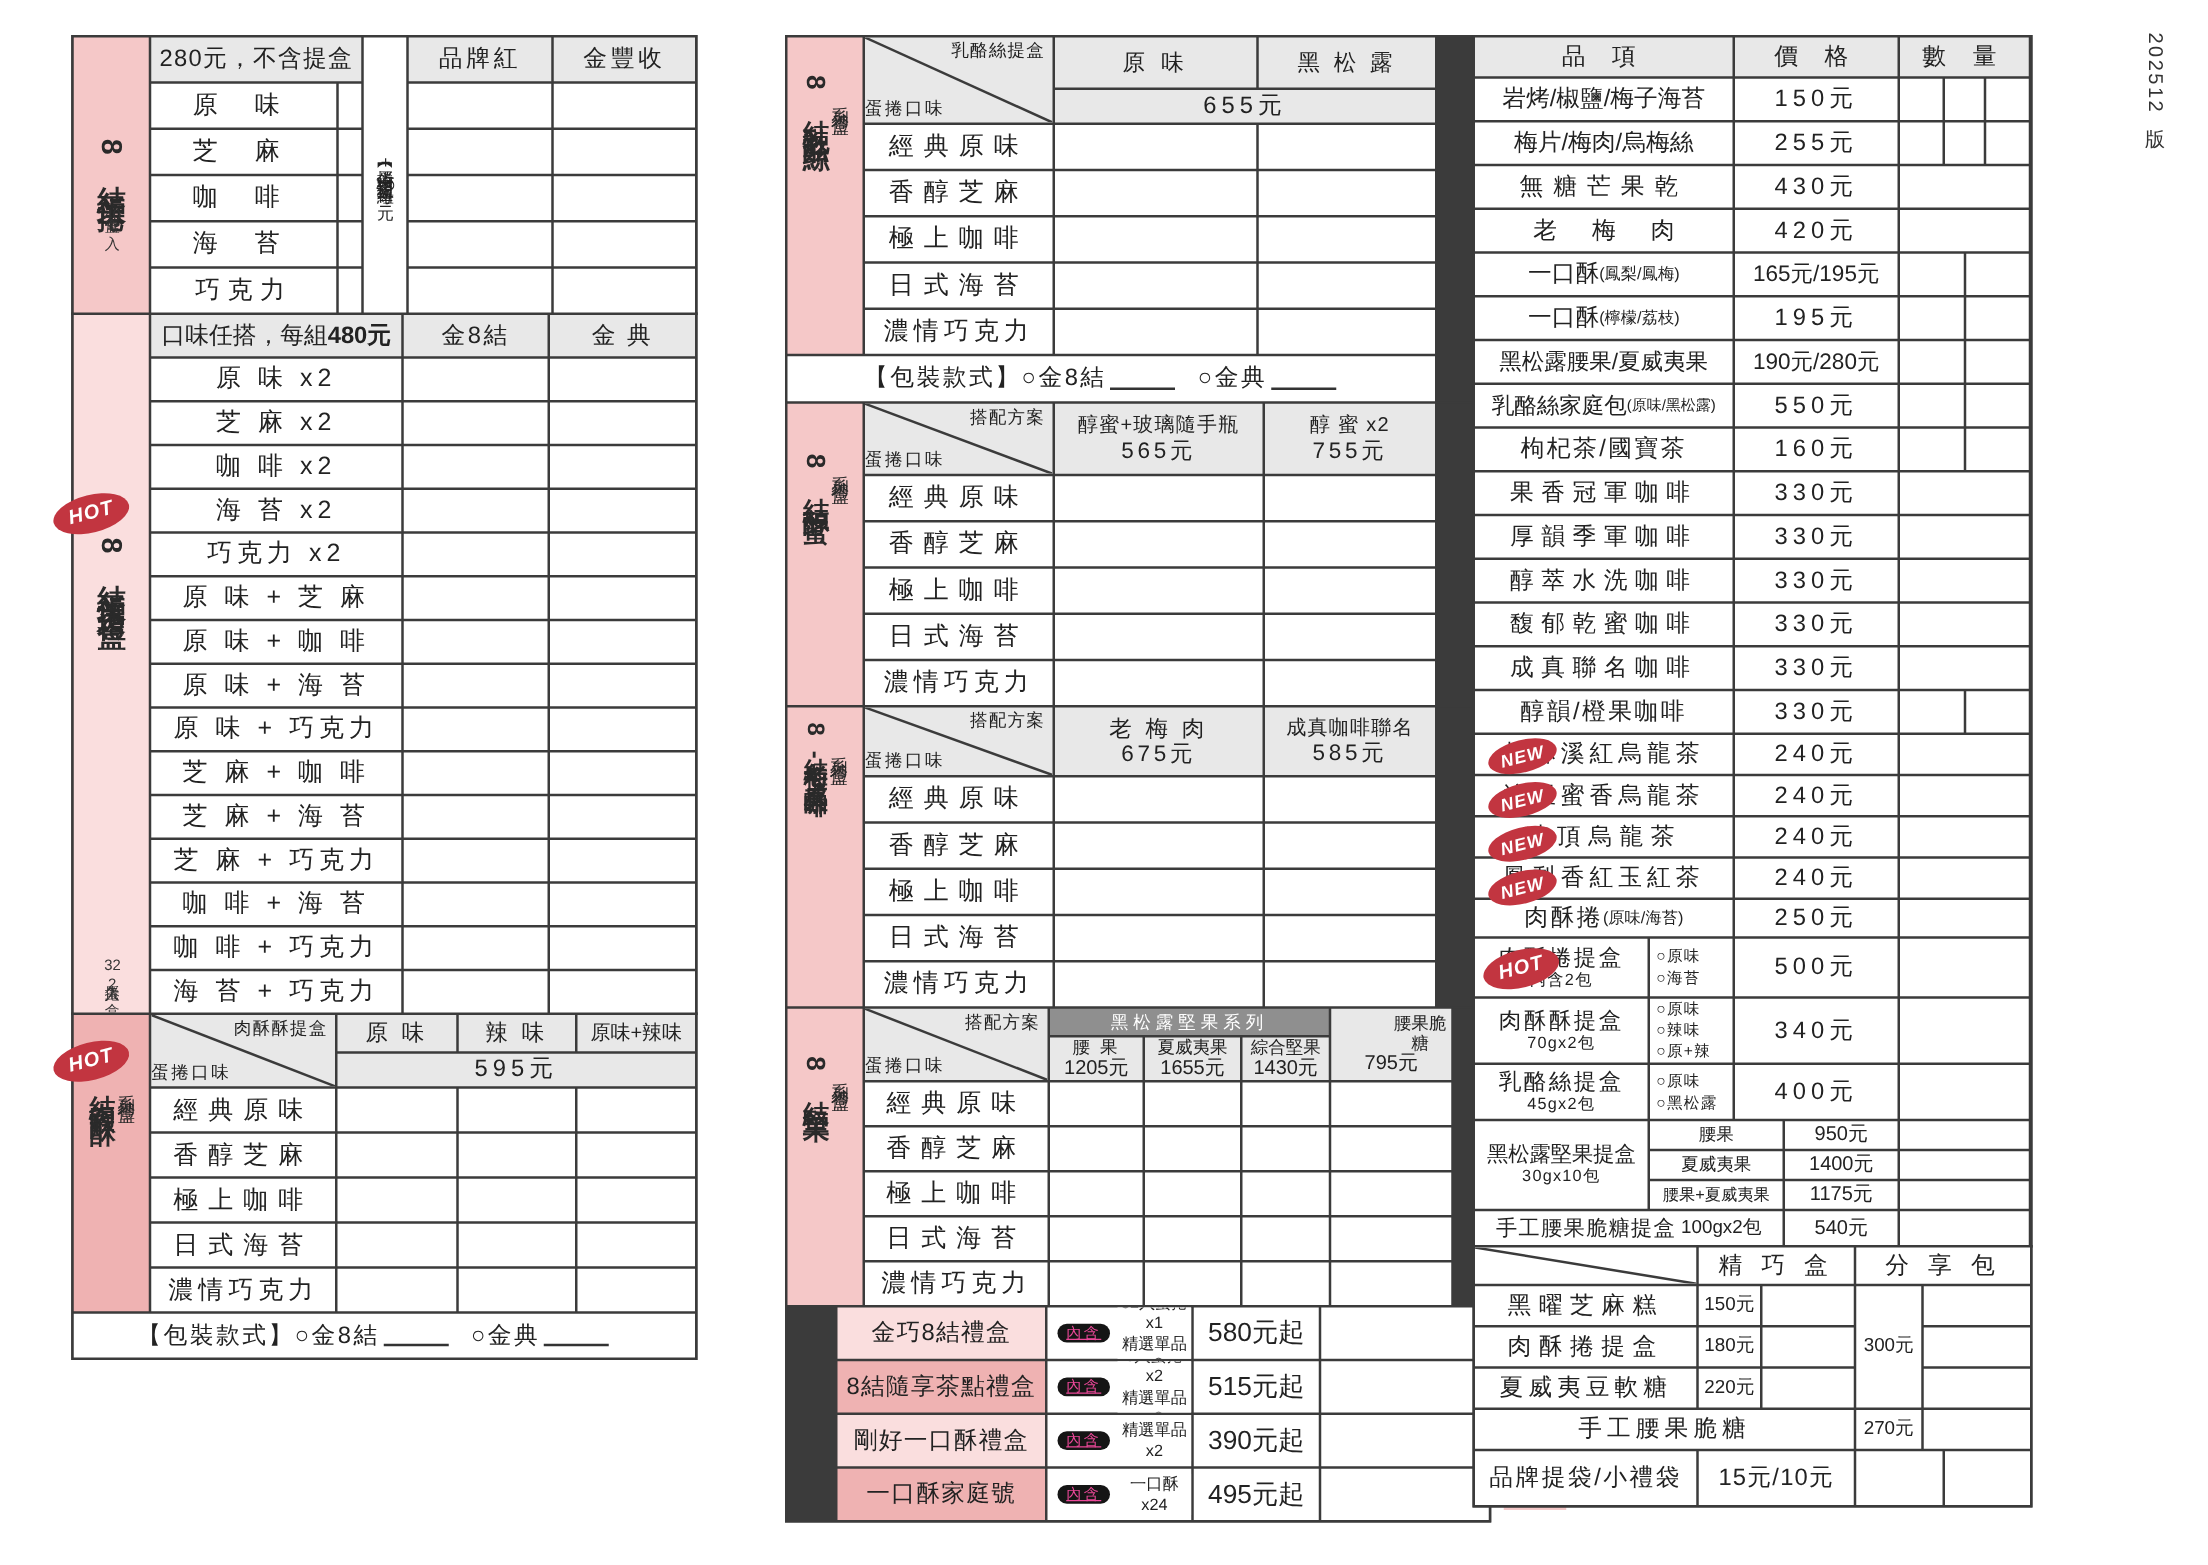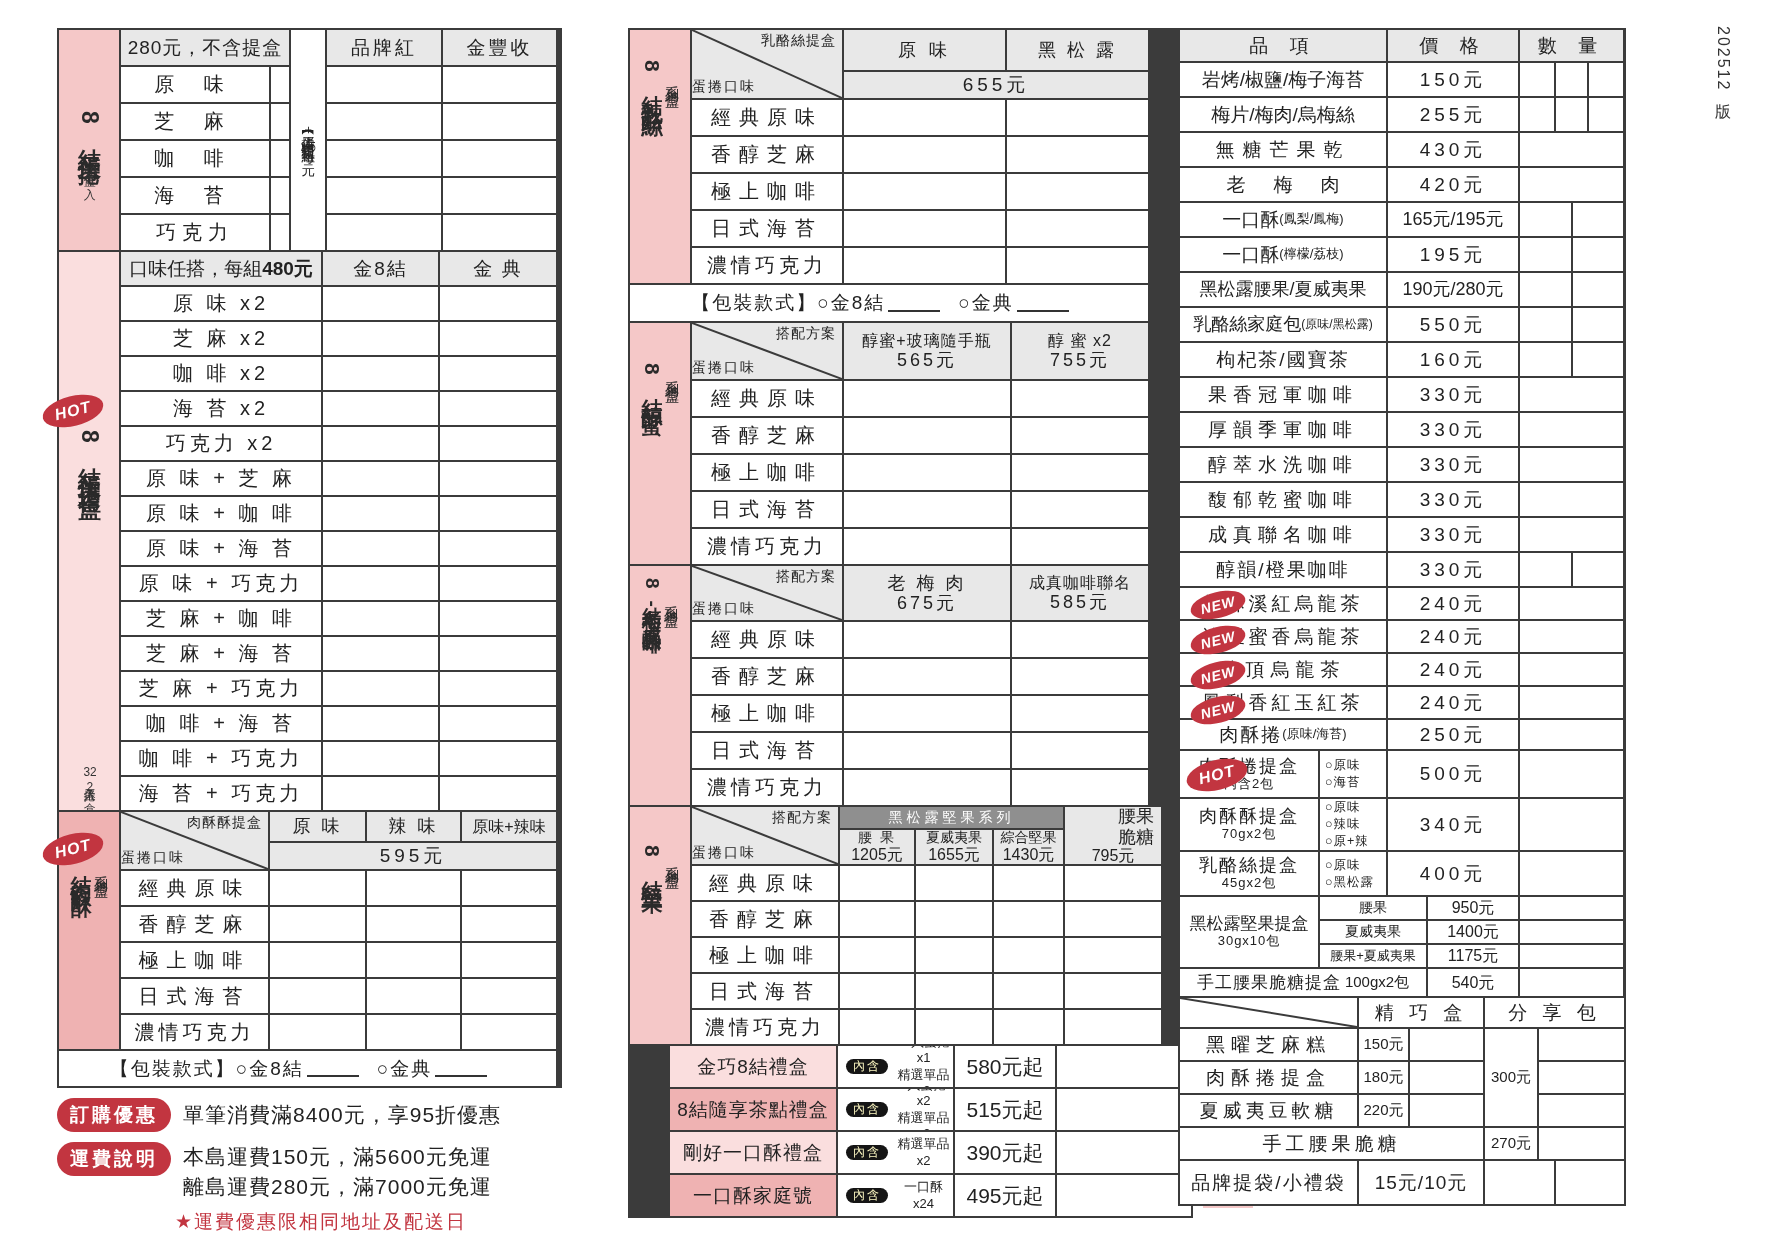--- a/index.html
+++ b/index.html
@@ -26,21 +26,21 @@
   .dt{position:absolute;top:3px;right:6px;font-size:14px;letter-spacing:1px;}
   .db{position:absolute;bottom:3px;left:0;font-size:14px;letter-spacing:2px;}
   
   .sb{position:relative;}
   .sbig{font-size:23px;font-weight:600;letter-spacing:7px;color:#2a2a2a;}
   .ssub{font-size:14px;letter-spacing:3px;color:#2a2a2a;}
   .snote{font-size:12px;letter-spacing:1px;color:#333;}
   
   .badge{position:absolute;width:62px;height:30px;background:#c23540;color:#fff;border-radius:50%;display:flex;align-items:center;justify-content:center;font-weight:bold;font-style:italic;font-size:16px;letter-spacing:1px;transform:rotate(-14deg);z-index:5;}
   .badge.sm{width:56px;height:26px;font-size:14px;}
-  .nei{background:#151515;color:#fef9c3;border-radius:9px;font-size:12px;padding:1px 7px;letter-spacing:2px;white-space:nowrap;flex:0 0 auto;}
+  .nei{background:#151515;color:#ec4899;border-radius:9px;font-size:12px;padding:1px 7px;letter-spacing:2px;white-space:nowrap;flex:0 0 auto;text-decoration:underline;}
   
   .pack{font-size:19px;letter-spacing:2px;display:flex;align-items:center;justify-content:center;background:#fff;}
   .ul{display:inline-block;width:52px;border-bottom:2px solid #333;height:15px;margin:0 18px 0 3px;}
   
   .h2a{font-size:16px;letter-spacing:1px;}
   .h2b{font-size:18px;letter-spacing:3px;}
   
   .lab{font-size:19px;}
   .sub{font-size:13px;}
   .bxname{font-size:18px;letter-spacing:2px;line-height:1.1;}
@@ -202,34 +202,20 @@
 
       <div class="c pack" style="grid-area:8/1/9/6">
         <span>【包裝款式】</span>
         <span>○金8結</span>
           <span class="ul"></span>
         <span>○金典</span>
           <span class="ul"></span>
       </div>
     </div>
 
-    <div id="promo" style="position:static;margin-top:8px;">
-      <div class="prow">
-        <span class="pill">訂購優惠</span>
-        <span class="ptxt">單筆消費滿8400元，享95折優惠</span>
-      </div>
-      <div class="prow" style="align-items:flex-start">
-        <span class="pill">運費說明</span>
-        <div class="pcol">
-          <div>本島運費150元，滿5600元免運</div>
-          <div>離島運費280元，滿7000元免運</div>
-        </div>
-      </div>
-      <div class="pstar">★運費優惠限相同地址及配送日</div>
-    </div>
   </div>
 
   <div class="colwrap" style="left:628px;top:28px;">
 
     <div class="g" id="ma" style="grid-template-columns:60px 150px 161px 141px;grid-template-rows:40px 26px repeat(5,35px) 36px;">
       <div class="c sb pink" style="grid-area:1/1/8/2;align-items:flex-start;">
         <div class="v sbig" style="margin-top:30px;font-size:21px;">8結乳酪絲</div>
         <div class="v ssub" style="margin-top:44px">系列禮盒</div>
       </div>
       <div class="c hd diag" style="grid-area:1/2/3/3">
@@ -359,21 +345,21 @@
         </div>
       <div class="c hd col" style="grid-area:2/4">
           <span style="font-size:14px;">夏威夷果</span>
           <span style="font-size:16px;">1655元</span>
         </div>
       <div class="c hd col" style="grid-area:2/5">
           <span style="font-size:14px;">綜合堅果</span>
           <span style="font-size:16px;">1430元</span>
         </div>
       <div class="c hd col" style="grid-area:1/6/3/7">
-          <span style="font-size:18px;margin-left:46px;">腰果脆糖</span>
+          <span style="font-size:14px;margin-left:46px;">腰果脆糖</span>
           <span style="font-size:16px;">795元</span>
         </div>
       <div class="c f" style="grid-area:3/2">經典原味</div>
         <div class="c" style="grid-area:3/3"></div>
         <div class="c" style="grid-area:3/4"></div>
         <div class="c" style="grid-area:3/5"></div>
         <div class="c" style="grid-area:3/6"></div>
       <div class="c f" style="grid-area:4/2">香醇芝麻</div>
         <div class="c" style="grid-area:4/3"></div>
         <div class="c" style="grid-area:4/4"></div>

